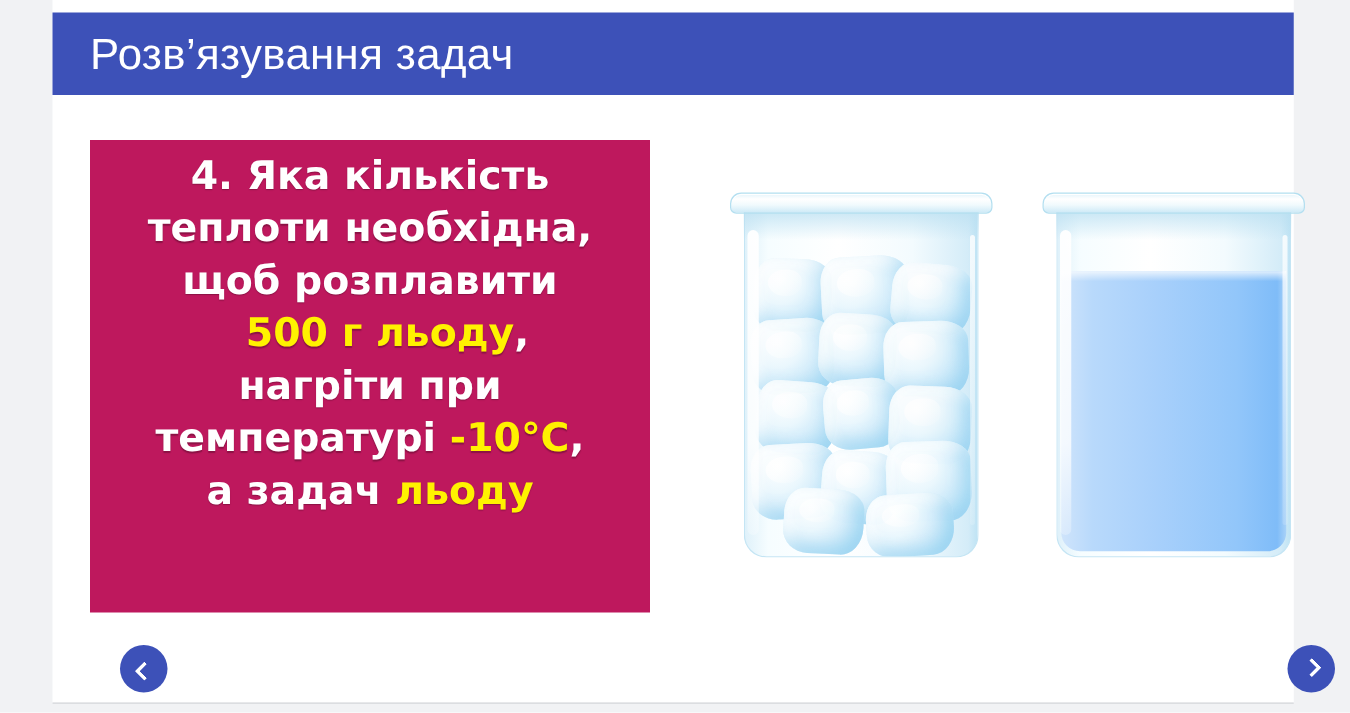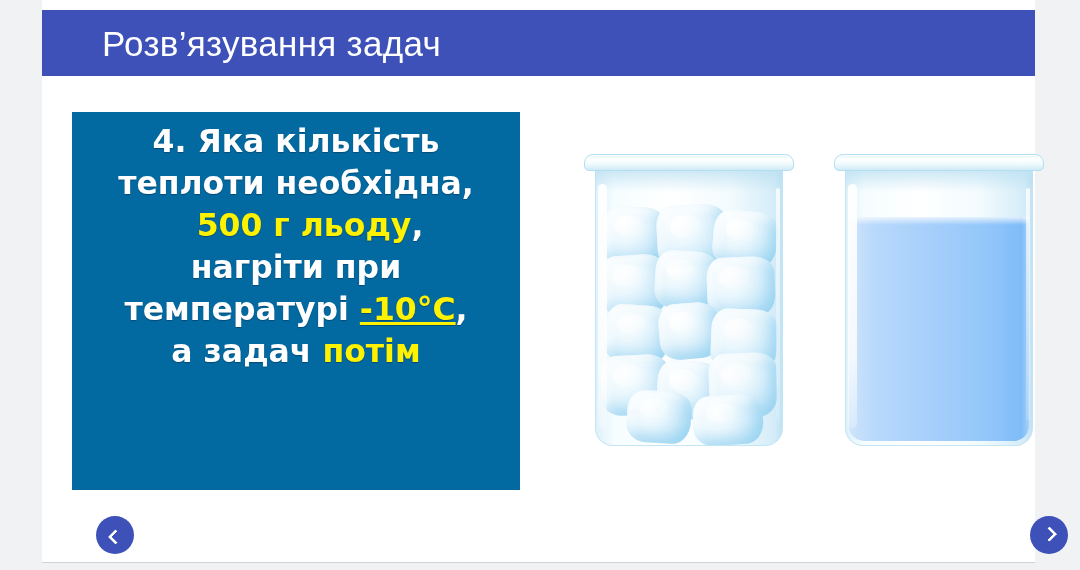--- a/index.html
+++ b/index.html
@@ -38,21 +38,21 @@
     background: #3d51b8;
     display: flex;
     align-items: center;
   }
 
   #header-title {
     color: #ffffff;
     font-size: 35px;
     font-weight: 400;
     letter-spacing: 0.3px;
-    margin-left: 60px;
+    margin-left: 30px;
     line-height: 1;
     white-space: nowrap;
   }
 
   
   #question-panel {
     position: absolute;
     left: 30px;
     top: 112px;
     width: 448px;
@@ -253,28 +253,29 @@
 </style>
 </head>
 <body>
 
 <div id="slide-card">
 
   <div id="header-bar" style="background: rgb(61, 81, 184);">
     <div id="header-title">Розв’язування задач</div>
   </div>
 
-  <div id="question-panel" style="background: #0369a1;">
+  <div id="question-panel" style="background: #be185d;">
     <div id="question-text" style="color: rgb(255, 255, 255);">
         <div><span>4. Яка кількість</span></div>
         <div><span>теплоти необхідна,</span></div>
+        <div><span>щоб розплавити</span></div>
         <div><span class="hl" style="color: rgb(255, 242, 0); margin-left: 28px;">500 г льоду</span><span>,</span></div>
         <div><span>нагріти при</span></div>
-        <div><span>температурі </span><span class="hl" style="color: rgb(255, 242, 0); text-decoration: underline;">-10°C</span><span>,</span></div>
-        <div><span>а задач </span><span class="hl" style="color: rgb(255, 242, 0);">потім</span></div>
+        <div><span>температурі </span><span class="hl" style="color: rgb(255, 242, 0);">-10°C</span><span>,</span></div>
+        <div><span>а задач </span><span class="hl" style="color: rgb(255, 242, 0);">льоду</span></div>
       </div>
   </div>
 
   <div id="beaker-area">
 
     <div class="beaker" id="beaker-ice">
       <div class="beaker-body">
         <div class="ice-field" id="ice-field">
             <div class="cube" style="left: 2px; top: 2px; width: 62px; height: 58px; transform: rotate(2deg);"></div>
             <div class="cube" style="left: 56px; top: 0px; width: 70px; height: 62px; transform: rotate(-3deg);"></div>

